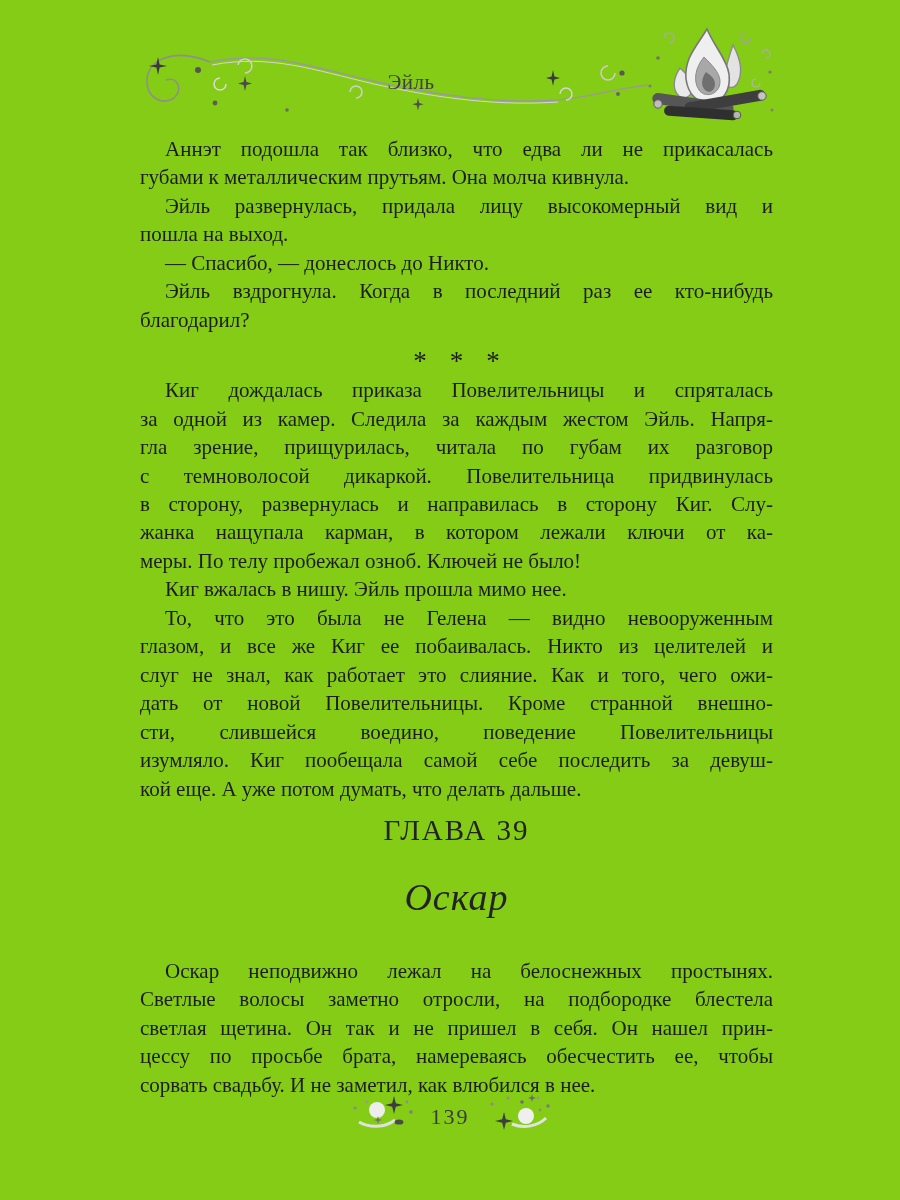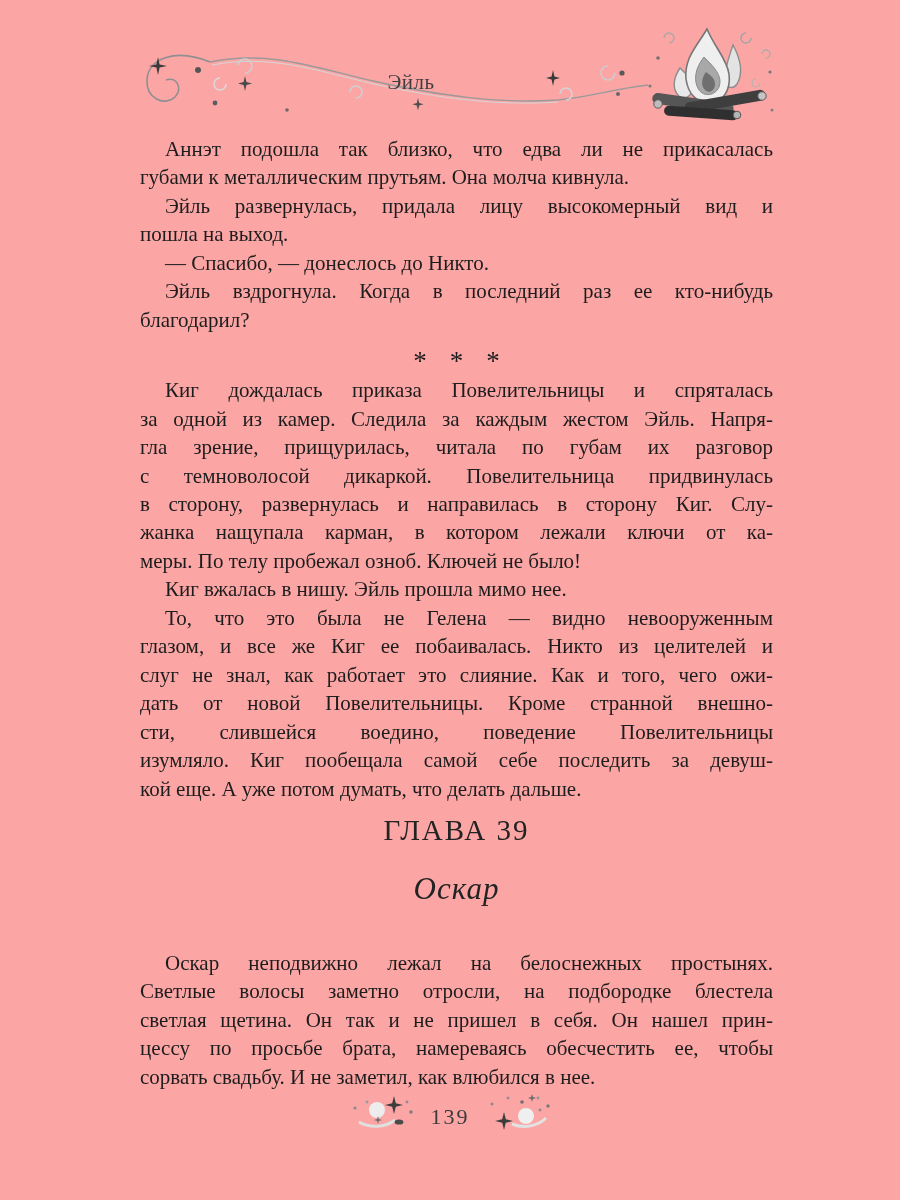--- a/index.html
+++ b/index.html
@@ -1,19 +1,19 @@
 <!DOCTYPE html>
 <html><head>
 <meta charset="utf-8">
 <style>
   * { margin:0; padding:0; box-sizing:border-box; }
   html,body { background:#ffffff; }
   .page {
     position:relative; width:900px; height:1200px; margin:0 auto;
-    background:#fca5a5; overflow:hidden;
+    background:#84cc16; overflow:hidden;
     font-family:"Liberation Serif","DejaVu Serif",serif;
     color:#1e1e1e;
   }
   
   .running-title {
     position:absolute; left:411px; top:70px; transform:translateX(-50%);
     font-size:21px; color:#3f3f3f; letter-spacing:0.5px; white-space:nowrap;
   }
   .ornament-svg { position:absolute; left:138px; top:40px; }
   .campfire-svg { position:absolute; left:638px; top:24px; }
@@ -31,21 +31,21 @@
   }
   .separator-star {
     font-size:27px; color:#1d1d1d; line-height:1;
     display:inline-block; transform:translateY(6px);
   }
   .chapter-number {
     margin-top:9px; font-size:29px; line-height:37px; letter-spacing:2px;
     text-align:center; color:#232323; font-weight:400;
   }
   .chapter-title {
-    margin-top:20px; font-size:31px; line-height:40px; font-style:italic;
+    margin-top:28px; font-size:38px; line-height:40px; font-style:italic;
     text-align:center; color:#232323; letter-spacing:1px;
   }
   .chapter-title + .para { margin-top:40px; }
   
   .footer {
     position:absolute; left:0; top:1090px; width:100%; height:40px;
     display:flex; justify-content:center; align-items:flex-end; gap:12px;
   }
   .page-number { font-size:22px; color:#3b3b3b; letter-spacing:2px; }
 </style>

